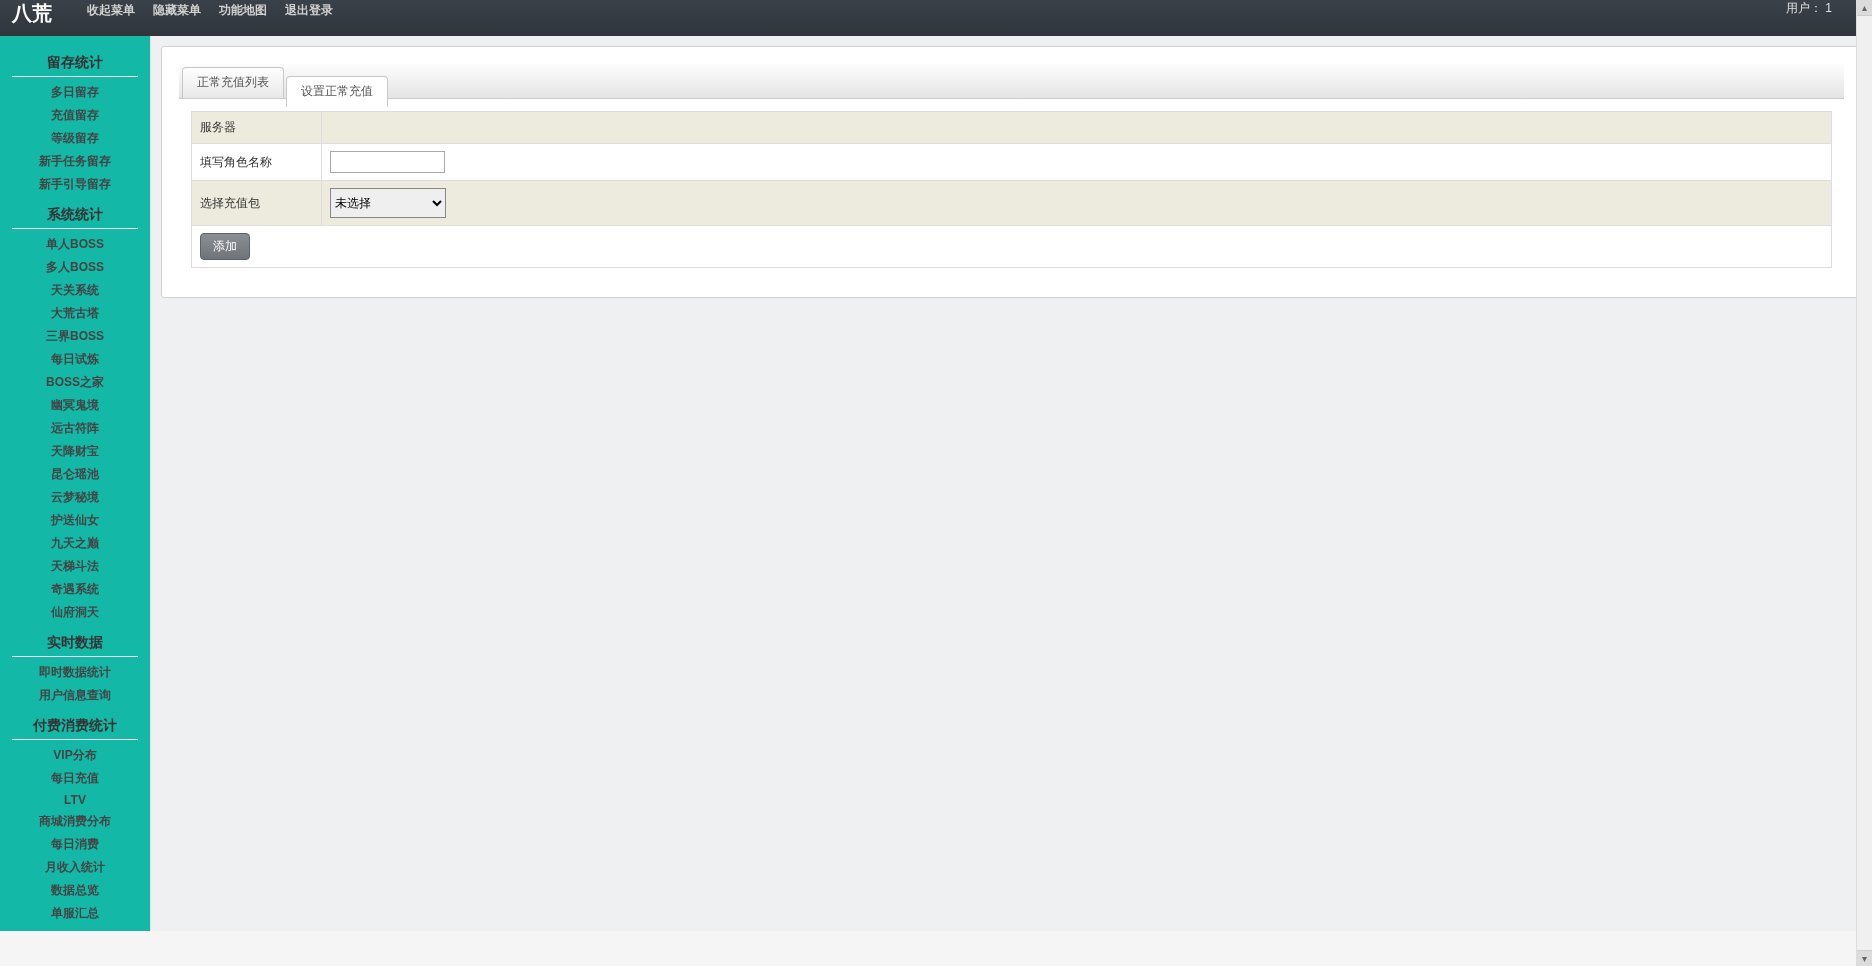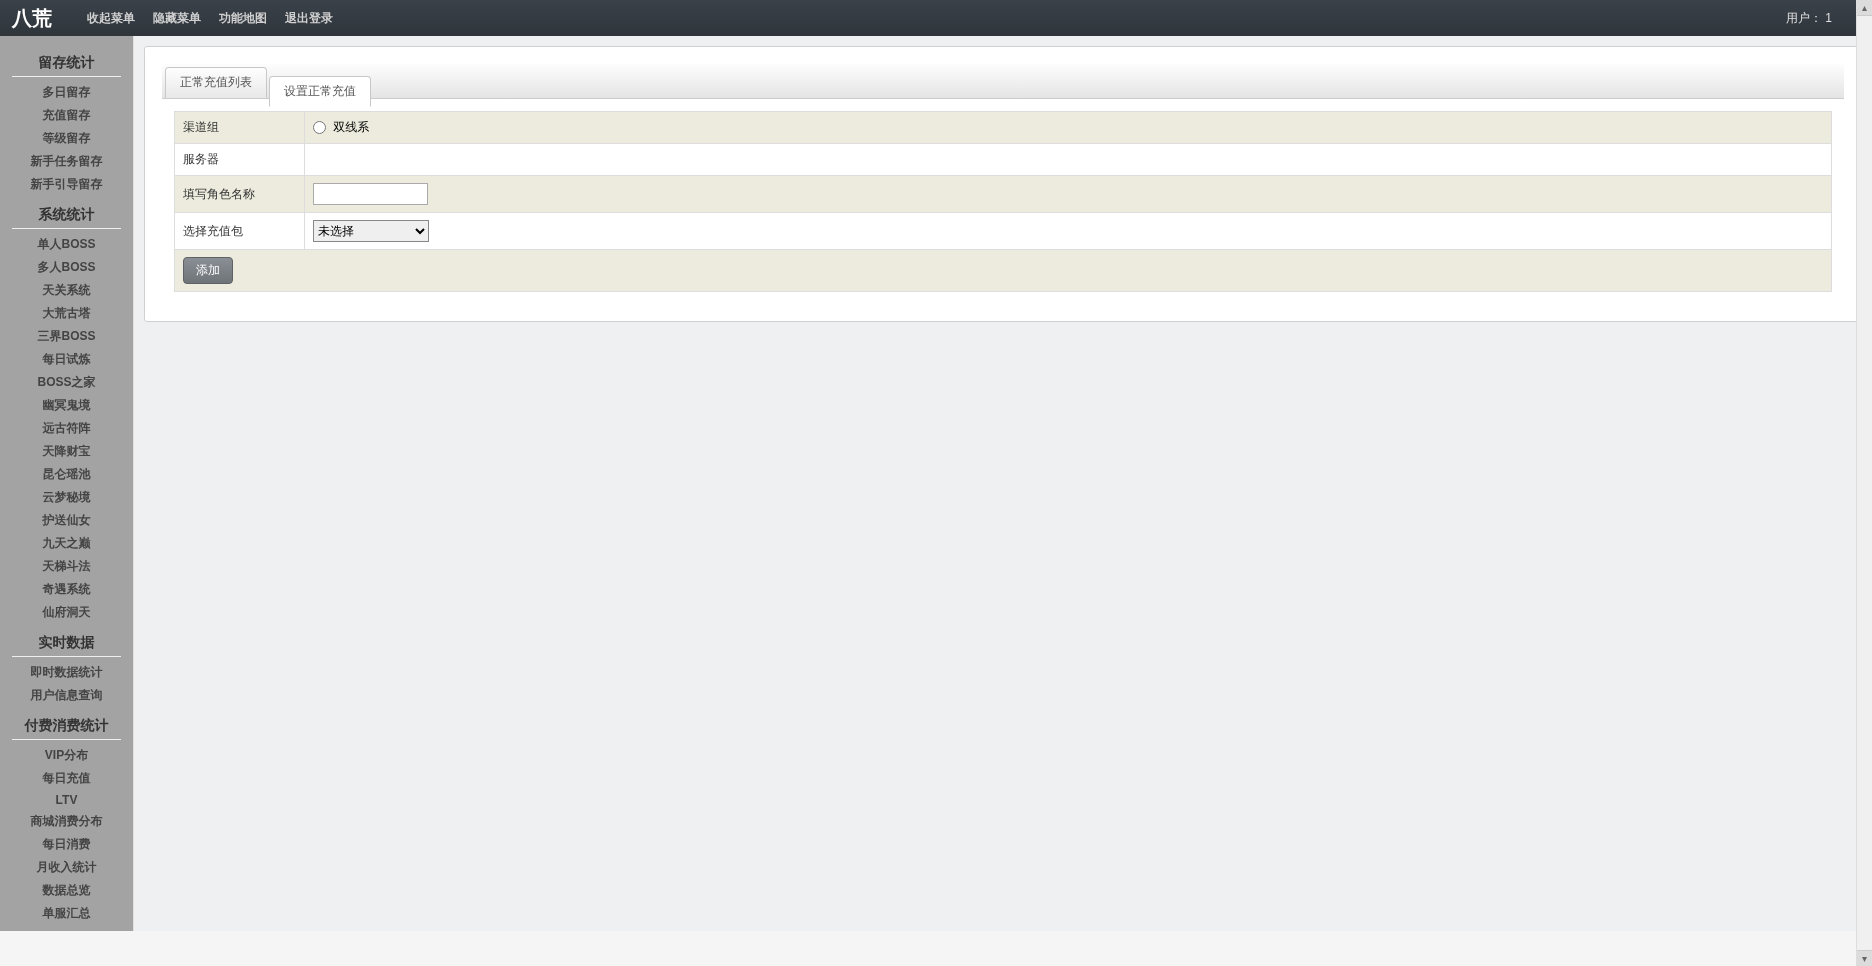--- a/index.html
+++ b/index.html
@@ -2,33 +2,33 @@
 <html><head>
 <meta charset="utf-8">
 <style>
 * { margin: 0; padding: 0; box-sizing: border-box; }
 body { font-family: "Microsoft YaHei", Arial, sans-serif; font-size: 12px; background: #f5f5f5; }
 
 .topbar {
   background: linear-gradient(to bottom, #3a4149 0%, #2f353b 100%);
   height: 36px;
   display: flex;
-  align-items: center;
+  align-items: flex-start;
   padding: 0 12px;
   color: #e0e0e0;
 }
 .brand { font-size: 20px; font-weight: bold; margin-right: 30px; color: #fff; }
 .top-links { display: flex; gap: 8px; font-weight: bold; }
 .top-link { color: #d0d0d0; text-decoration: none; padding: 2px 5px; cursor: pointer; font-size: 12px; }
 .top-user { margin-left: auto; color: #e0e0e0; margin-right: 28px; }
 
 .layout { display: flex; }
 .sidebar {
-  width: 134px;
-  background: #a3a3a3;
+  width: 151px;
+  background: #14b8a6;
   border-right: 1px solid #e0e0e0;
   padding-top: 14px;
   flex-shrink: 0;
 }
 .side-group { margin-bottom: 6px; }
 .side-title {
   text-align: center;
   font-weight: bold;
   font-size: 14px;
   padding: 4px 0;
@@ -88,21 +88,21 @@
 .form-table { width: 100%; border-collapse: collapse; border: 1px solid #ddd; }
 .form-table tr:nth-child(odd) { background: #ecebdd; }
 .form-table tr:nth-child(even) { background: #fff; }
 .form-table td { padding: 7px 8px; border-bottom: 1px solid #ddd; vertical-align: middle; }
 .form-table td.label-cell { width: 130px; color: #333; border-right: 1px solid #ddd; }
 .form-table input[type="text"] {
   border: 1px solid #aaa; height: 22px; width: 115px; padding: 1px 4px;
 }
 .form-table input[type="radio"] { vertical-align: middle; margin-right: 4px; }
 .form-table select {
-  border: 1px solid #888; height: 22px; width: 116px; font-size: 12px;
+  border: 1px solid #888; height: 30px; width: 116px; font-size: 12px;
 }
 .btn-add {
   display: inline-block;
   background: linear-gradient(to bottom,#8a8f95,#6f7479);
   color: #fff;
   border: 1px solid #5e6266;
   border-radius: 4px;
   padding: 4px 12px;
   cursor: pointer;
   font-size: 12px;
@@ -183,29 +183,20 @@
 
   <div class="main">
     <div class="panel">
       <div class="tabs">
         <div class="tab">正常充值列表</div>
         <div class="tab active">设置正常充值</div>
       </div>
       <div class="panel-body">
         <table class="form-table">
           <tbody>
-              <tr>
-            <td class="label-cell">渠道组</td>
-            <td>
-              <label class="radio-label">
-                <input type="radio" name="cg" style="">
-                <span>双线系</span>
-              </label>
-            </td>
-          </tr>
           <tr>
             <td class="label-cell">服务器</td>
             <td></td>
           </tr>
           <tr>
             <td class="label-cell">填写角色名称</td>
             <td>
               <input type="text" style="">
             </td>
           </tr>

